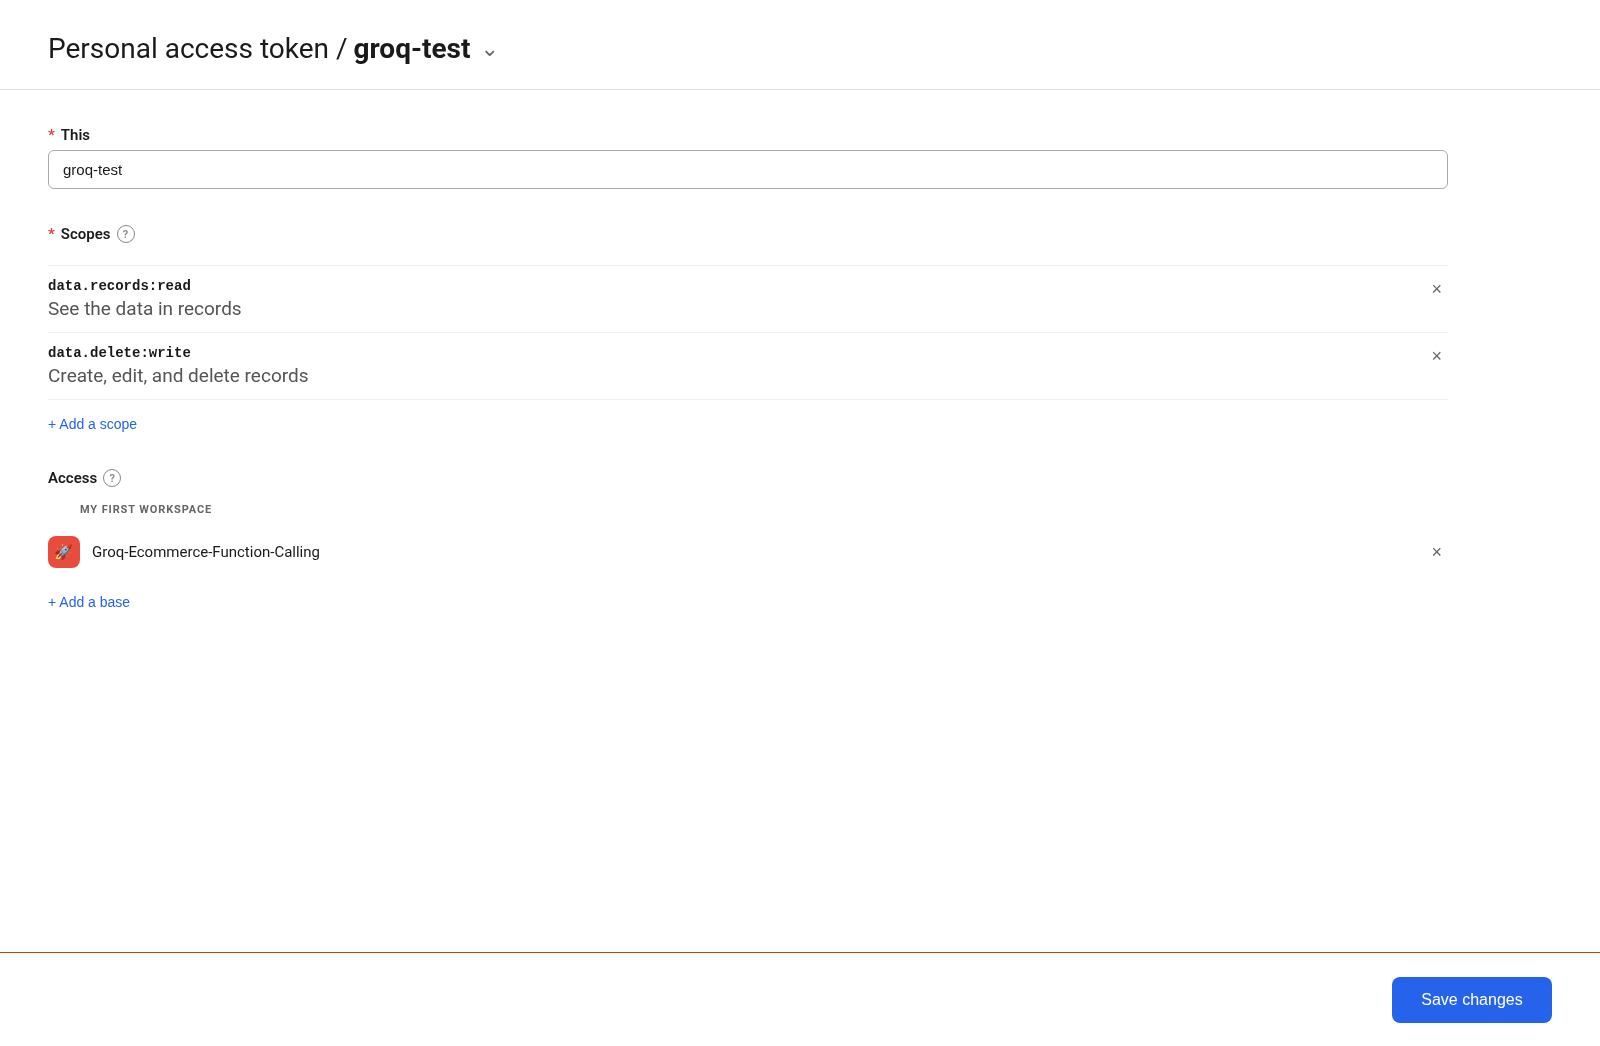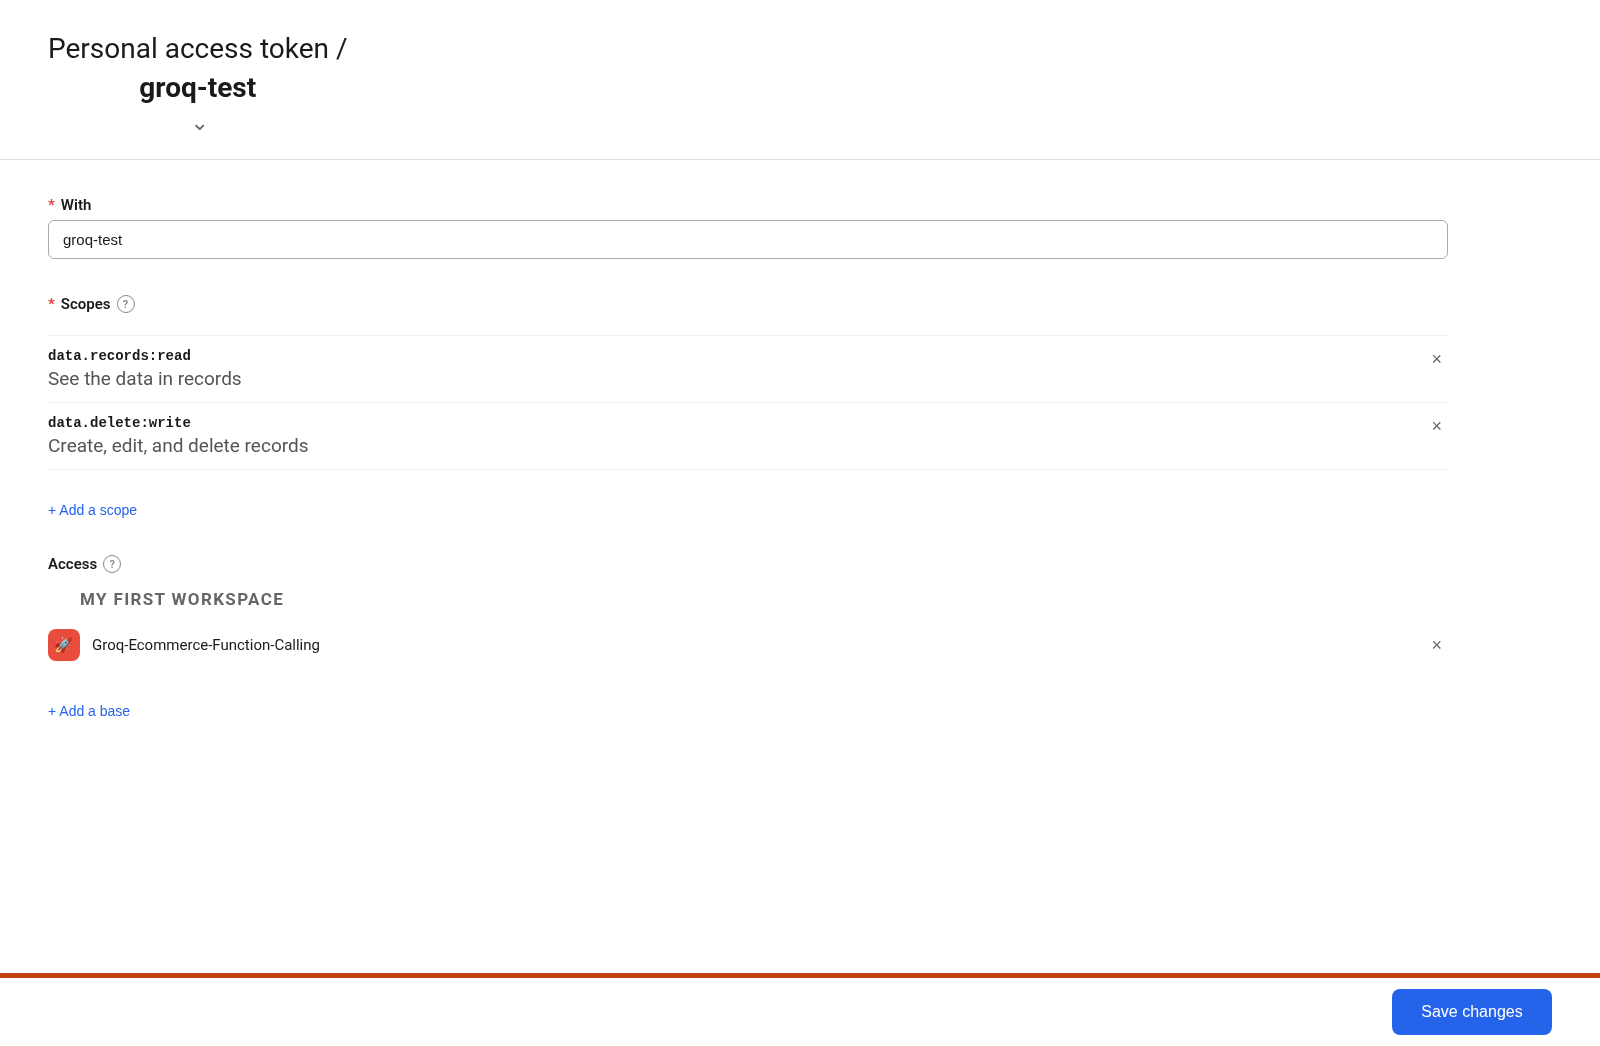--- a/index.html
+++ b/index.html
@@ -27,21 +27,20 @@
       margin-bottom: 24px;
     }
 
     .page-title {
       font-size: 28px;
       font-weight: 400;
       color: #1a1a1a;
       display: flex;
       align-items: center;
       gap: 6px;
-      flex-direction: column;
     }
 
     .page-title-bold {
       font-weight: 700;
     }
 
     .chevron-icon {
       color: #666;
       font-size: 22px;
       cursor: pointer;
@@ -148,30 +147,30 @@
     }
 
     .add-link {
       display: inline-flex;
       align-items: center;
       gap: 6px;
       color: #2563eb;
       font-size: 14px;
       font-weight: 500;
       cursor: pointer;
-      margin-top: 32px;
+      margin-top: 16px;
       text-decoration: none;
       background: none;
       border: none;
       padding: 0;
       justify-content: center;
     }
 
     .workspace-label {
-      font-size: 17px;
+      font-size: 11px;
       font-weight: 700;
       color: #666;
       letter-spacing: 0.08em;
       text-transform: uppercase;
       margin-bottom: 10px;
       margin-top: 16px;
       padding-left: 32px;
     }
 
     .base-item {
@@ -203,23 +202,23 @@
     .base-name {
       font-size: 15px;
       color: #1a1a1a;
     }
 
     .footer {
       position: fixed;
       bottom: 0;
       right: 0;
       left: 0;
-      height: 73px;
+      height: 94px;
       background: #fff;
-      border-top: 5px solid #c2410c;
+      border-top: 1px solid #c2410c;
       display: flex;
       align-items: center;
       justify-content: flex-end;
       padding: 0 48px;
     }
 
     .save-button {
       background: #2563eb;
       color: #fff;
       border: none;
@@ -248,21 +247,21 @@
     </h1>
   </div>
 
   <div class="divider"></div>
 
   <div class="content-area">
 
     <div class="section">
       <div class="field-label">
         <span class="required-star">*</span>
-          <span>With</span>
+          <span>This</span>
       </div>
       <input type="text" class="text-input" value="groq-test" style="">
     </div>
 
     <div class="section">
       <div class="field-label">
         <span class="required-star">*</span>
           <span>Scopes</span>
         <span class="help-icon">?</span>
       </div>

